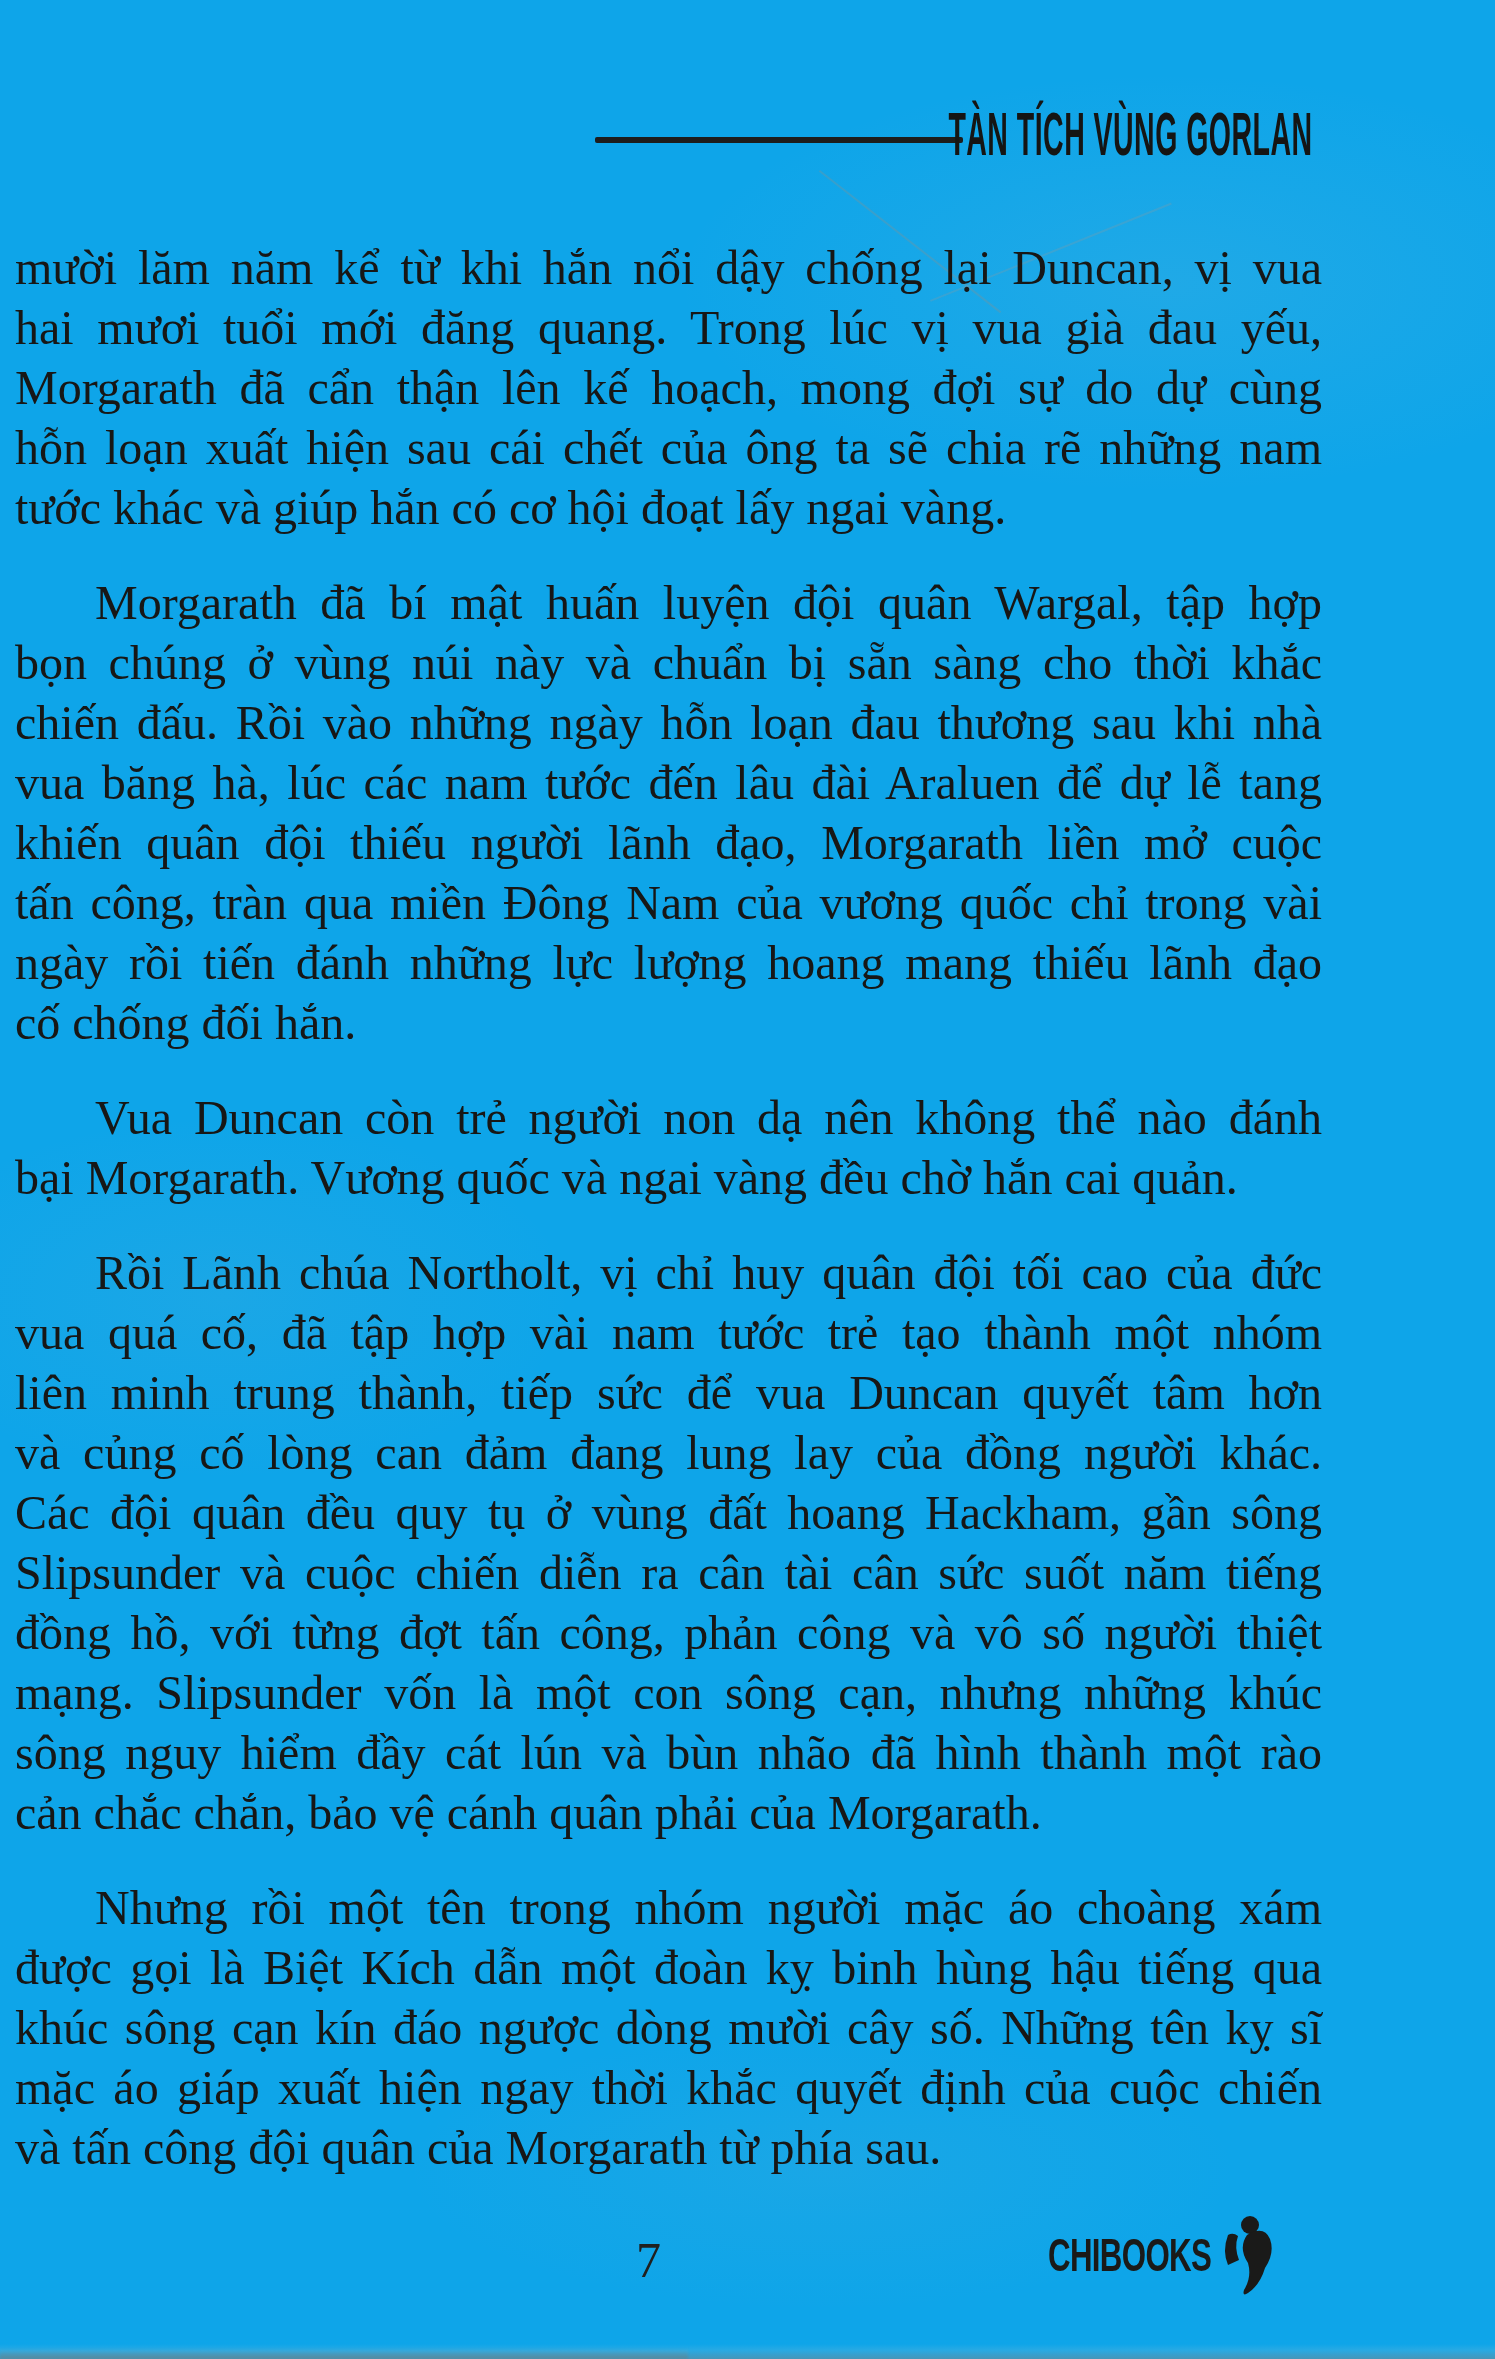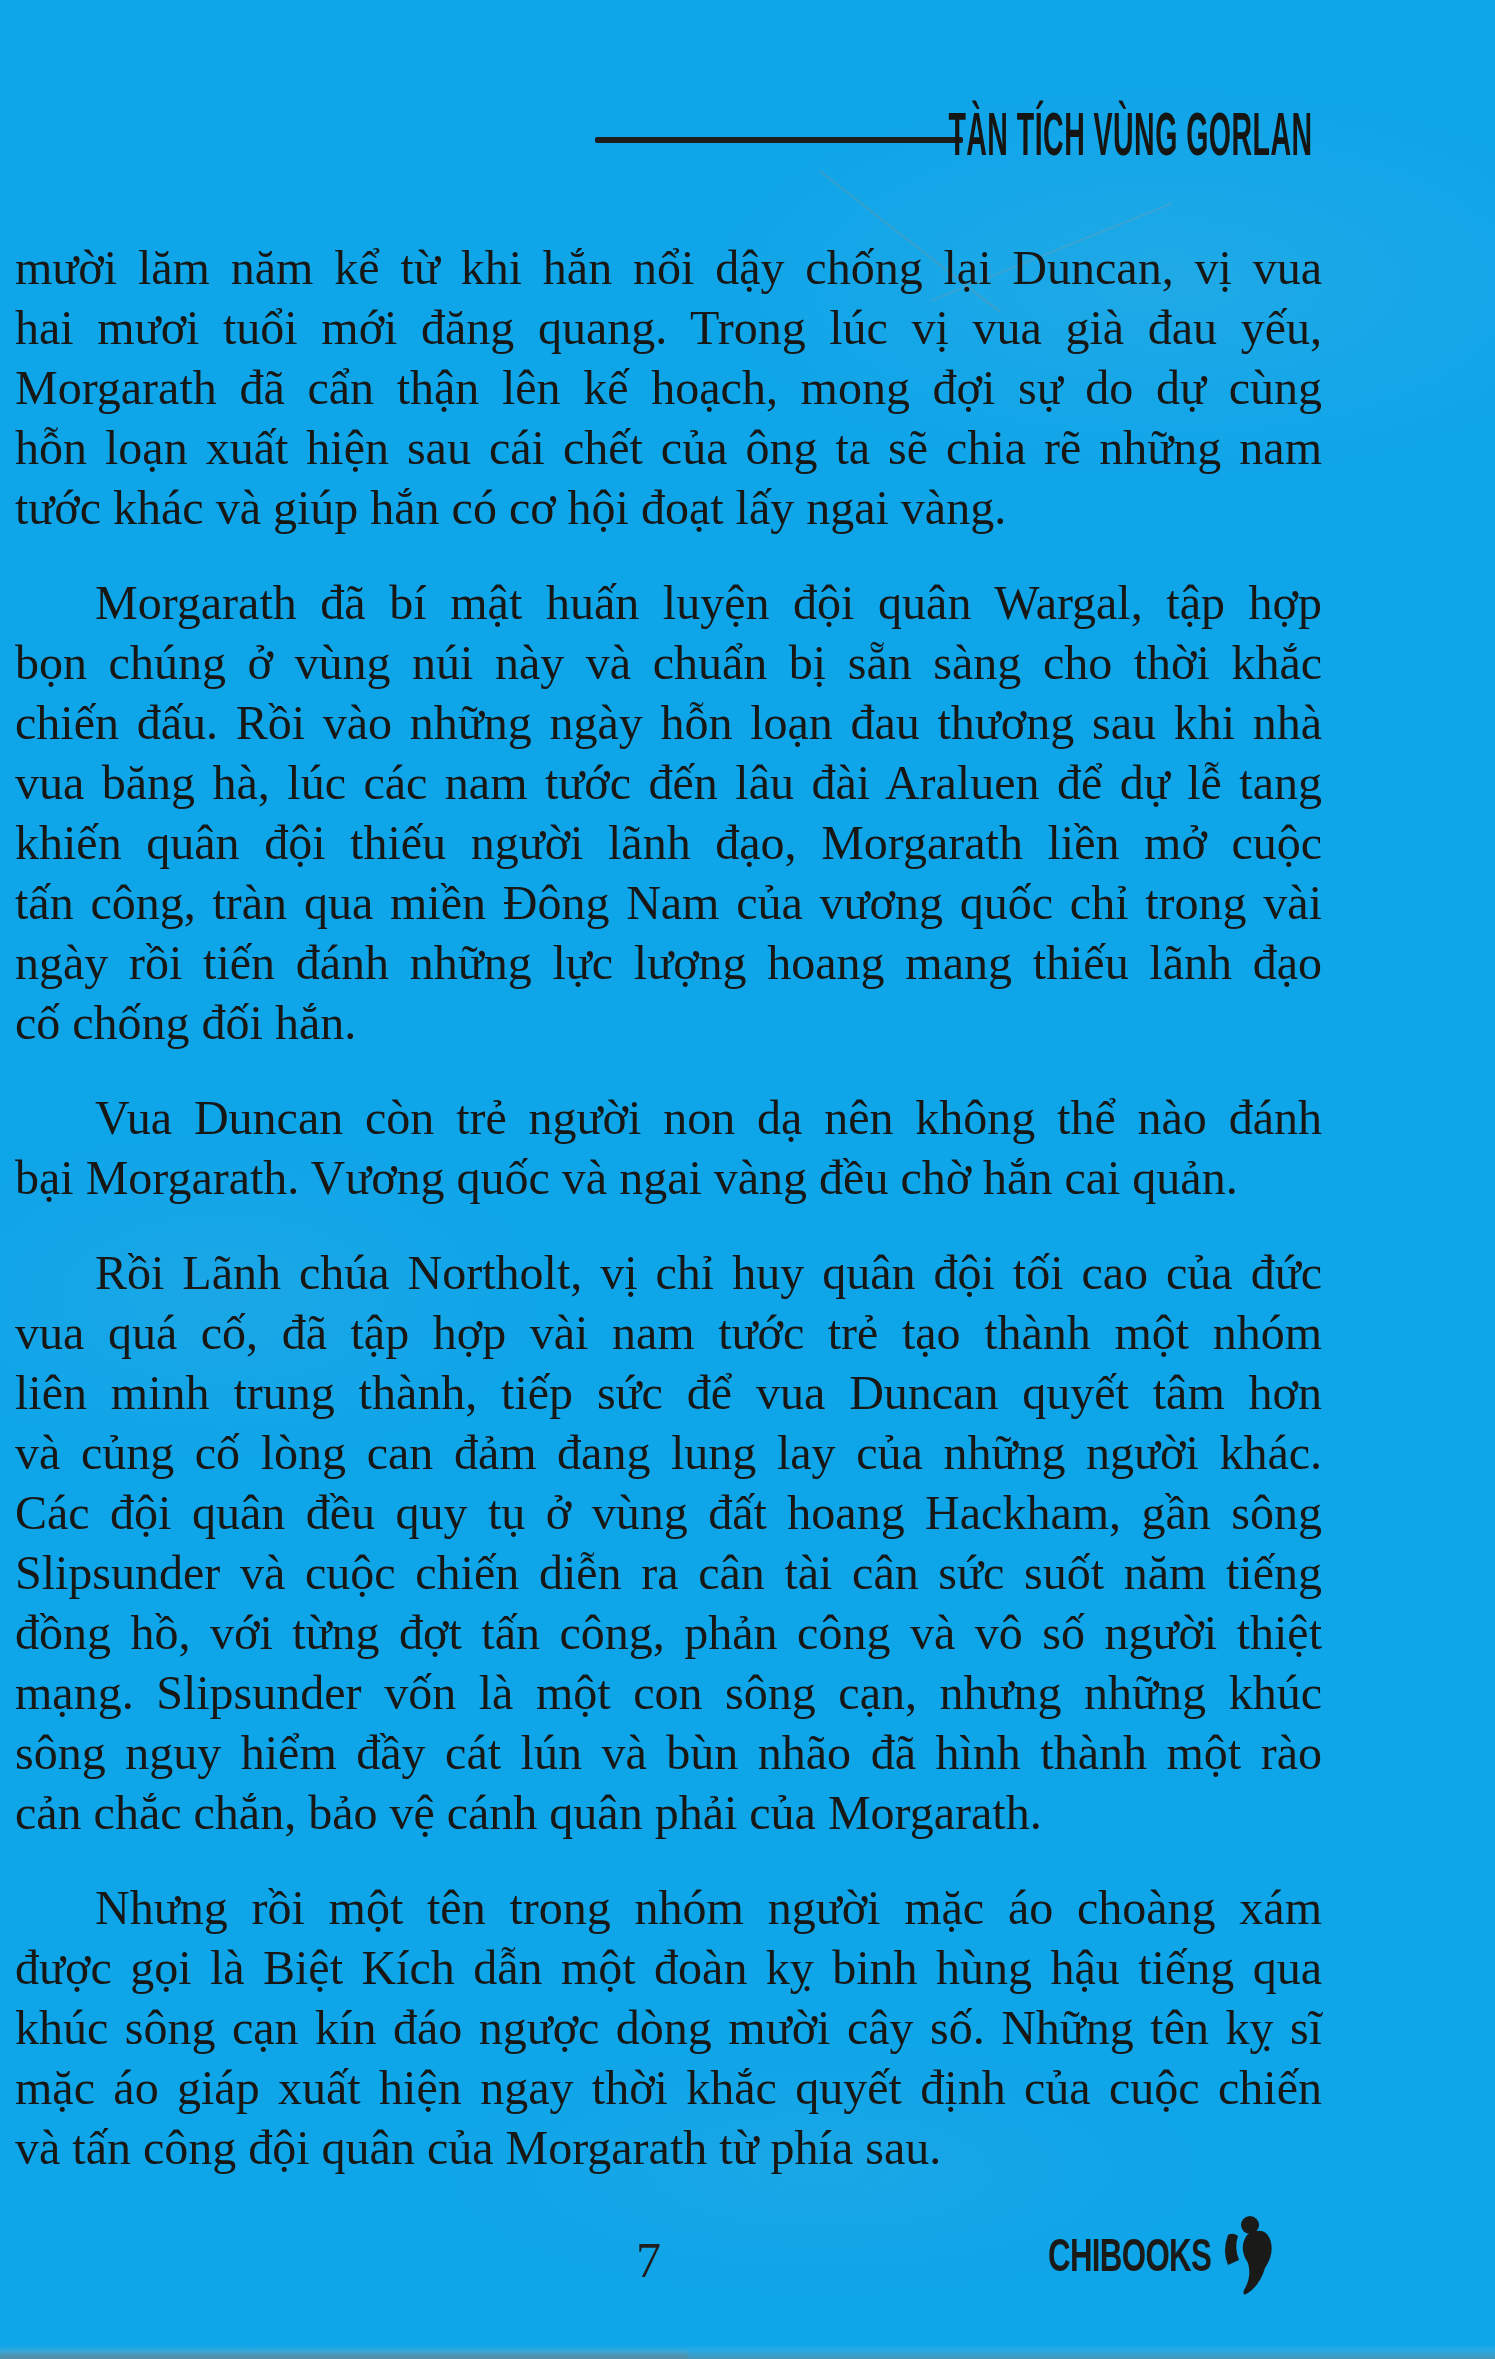--- a/index.html
+++ b/index.html
@@ -114,21 +114,21 @@
         <div class="line last">cố chống đối hắn.</div>
       </div>
       <div class="paragraph">
         <div class="line indent">Vua Duncan còn trẻ người non dạ nên không thể nào đánh</div>
         <div class="line last">bại Morgarath. Vương quốc và ngai vàng đều chờ hắn cai quản.</div>
       </div>
       <div class="paragraph">
         <div class="line indent">Rồi Lãnh chúa Northolt, vị chỉ huy quân đội tối cao của đức</div>
         <div class="line">vua quá cố, đã tập hợp vài nam tước trẻ tạo thành một nhóm</div>
         <div class="line">liên minh trung thành, tiếp sức để vua Duncan quyết tâm hơn</div>
-        <div class="line">và củng cố lòng can đảm đang lung lay của những người khác.</div>
+        <div class="line">và củng cố lòng can đảm đang lung lay của đồng người khác.</div>
         <div class="line">Các đội quân đều quy tụ ở vùng đất hoang Hackham, gần sông</div>
         <div class="line">Slipsunder và cuộc chiến diễn ra cân tài cân sức suốt năm tiếng</div>
         <div class="line">đồng hồ, với từng đợt tấn công, phản công và vô số người thiệt</div>
         <div class="line">mạng. Slipsunder vốn là một con sông cạn, nhưng những khúc</div>
         <div class="line">sông nguy hiểm đầy cát lún và bùn nhão đã hình thành một rào</div>
         <div class="line last">cản chắc chắn, bảo vệ cánh quân phải của Morgarath.</div>
       </div>
       <div class="paragraph">
         <div class="line indent">Nhưng rồi một tên trong nhóm người mặc áo choàng xám</div>
         <div class="line">được gọi là Biệt Kích dẫn một đoàn kỵ binh hùng hậu tiếng qua</div>

